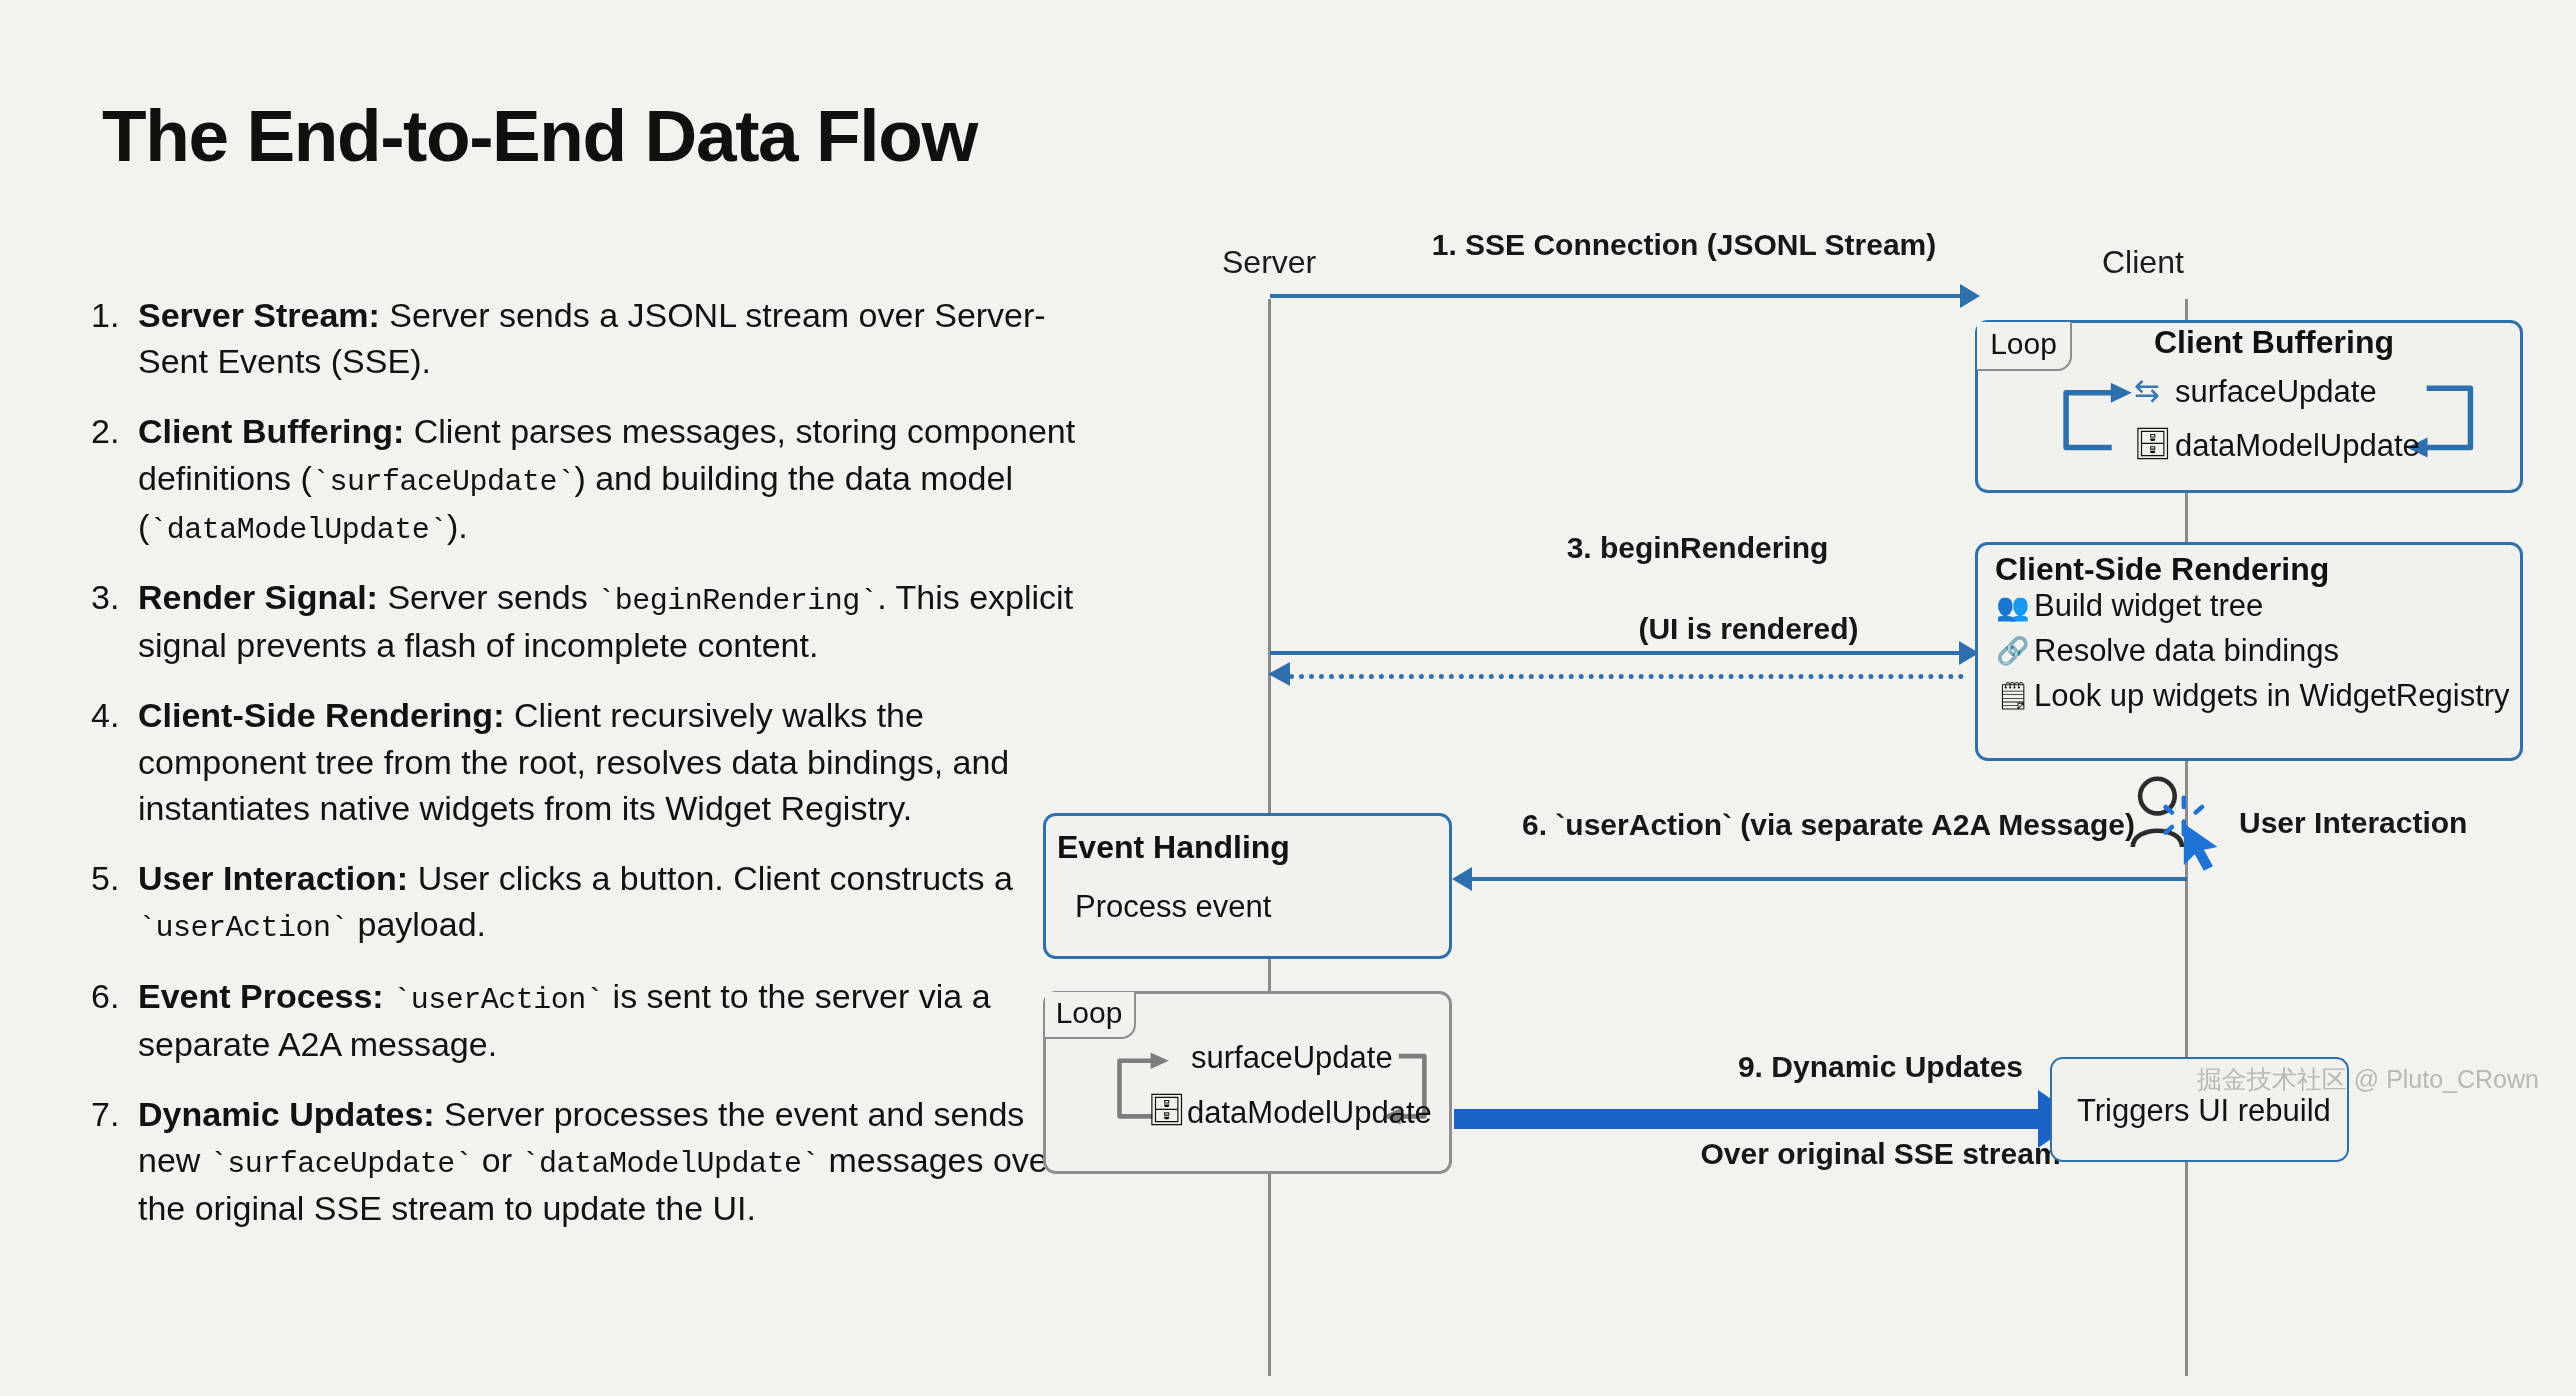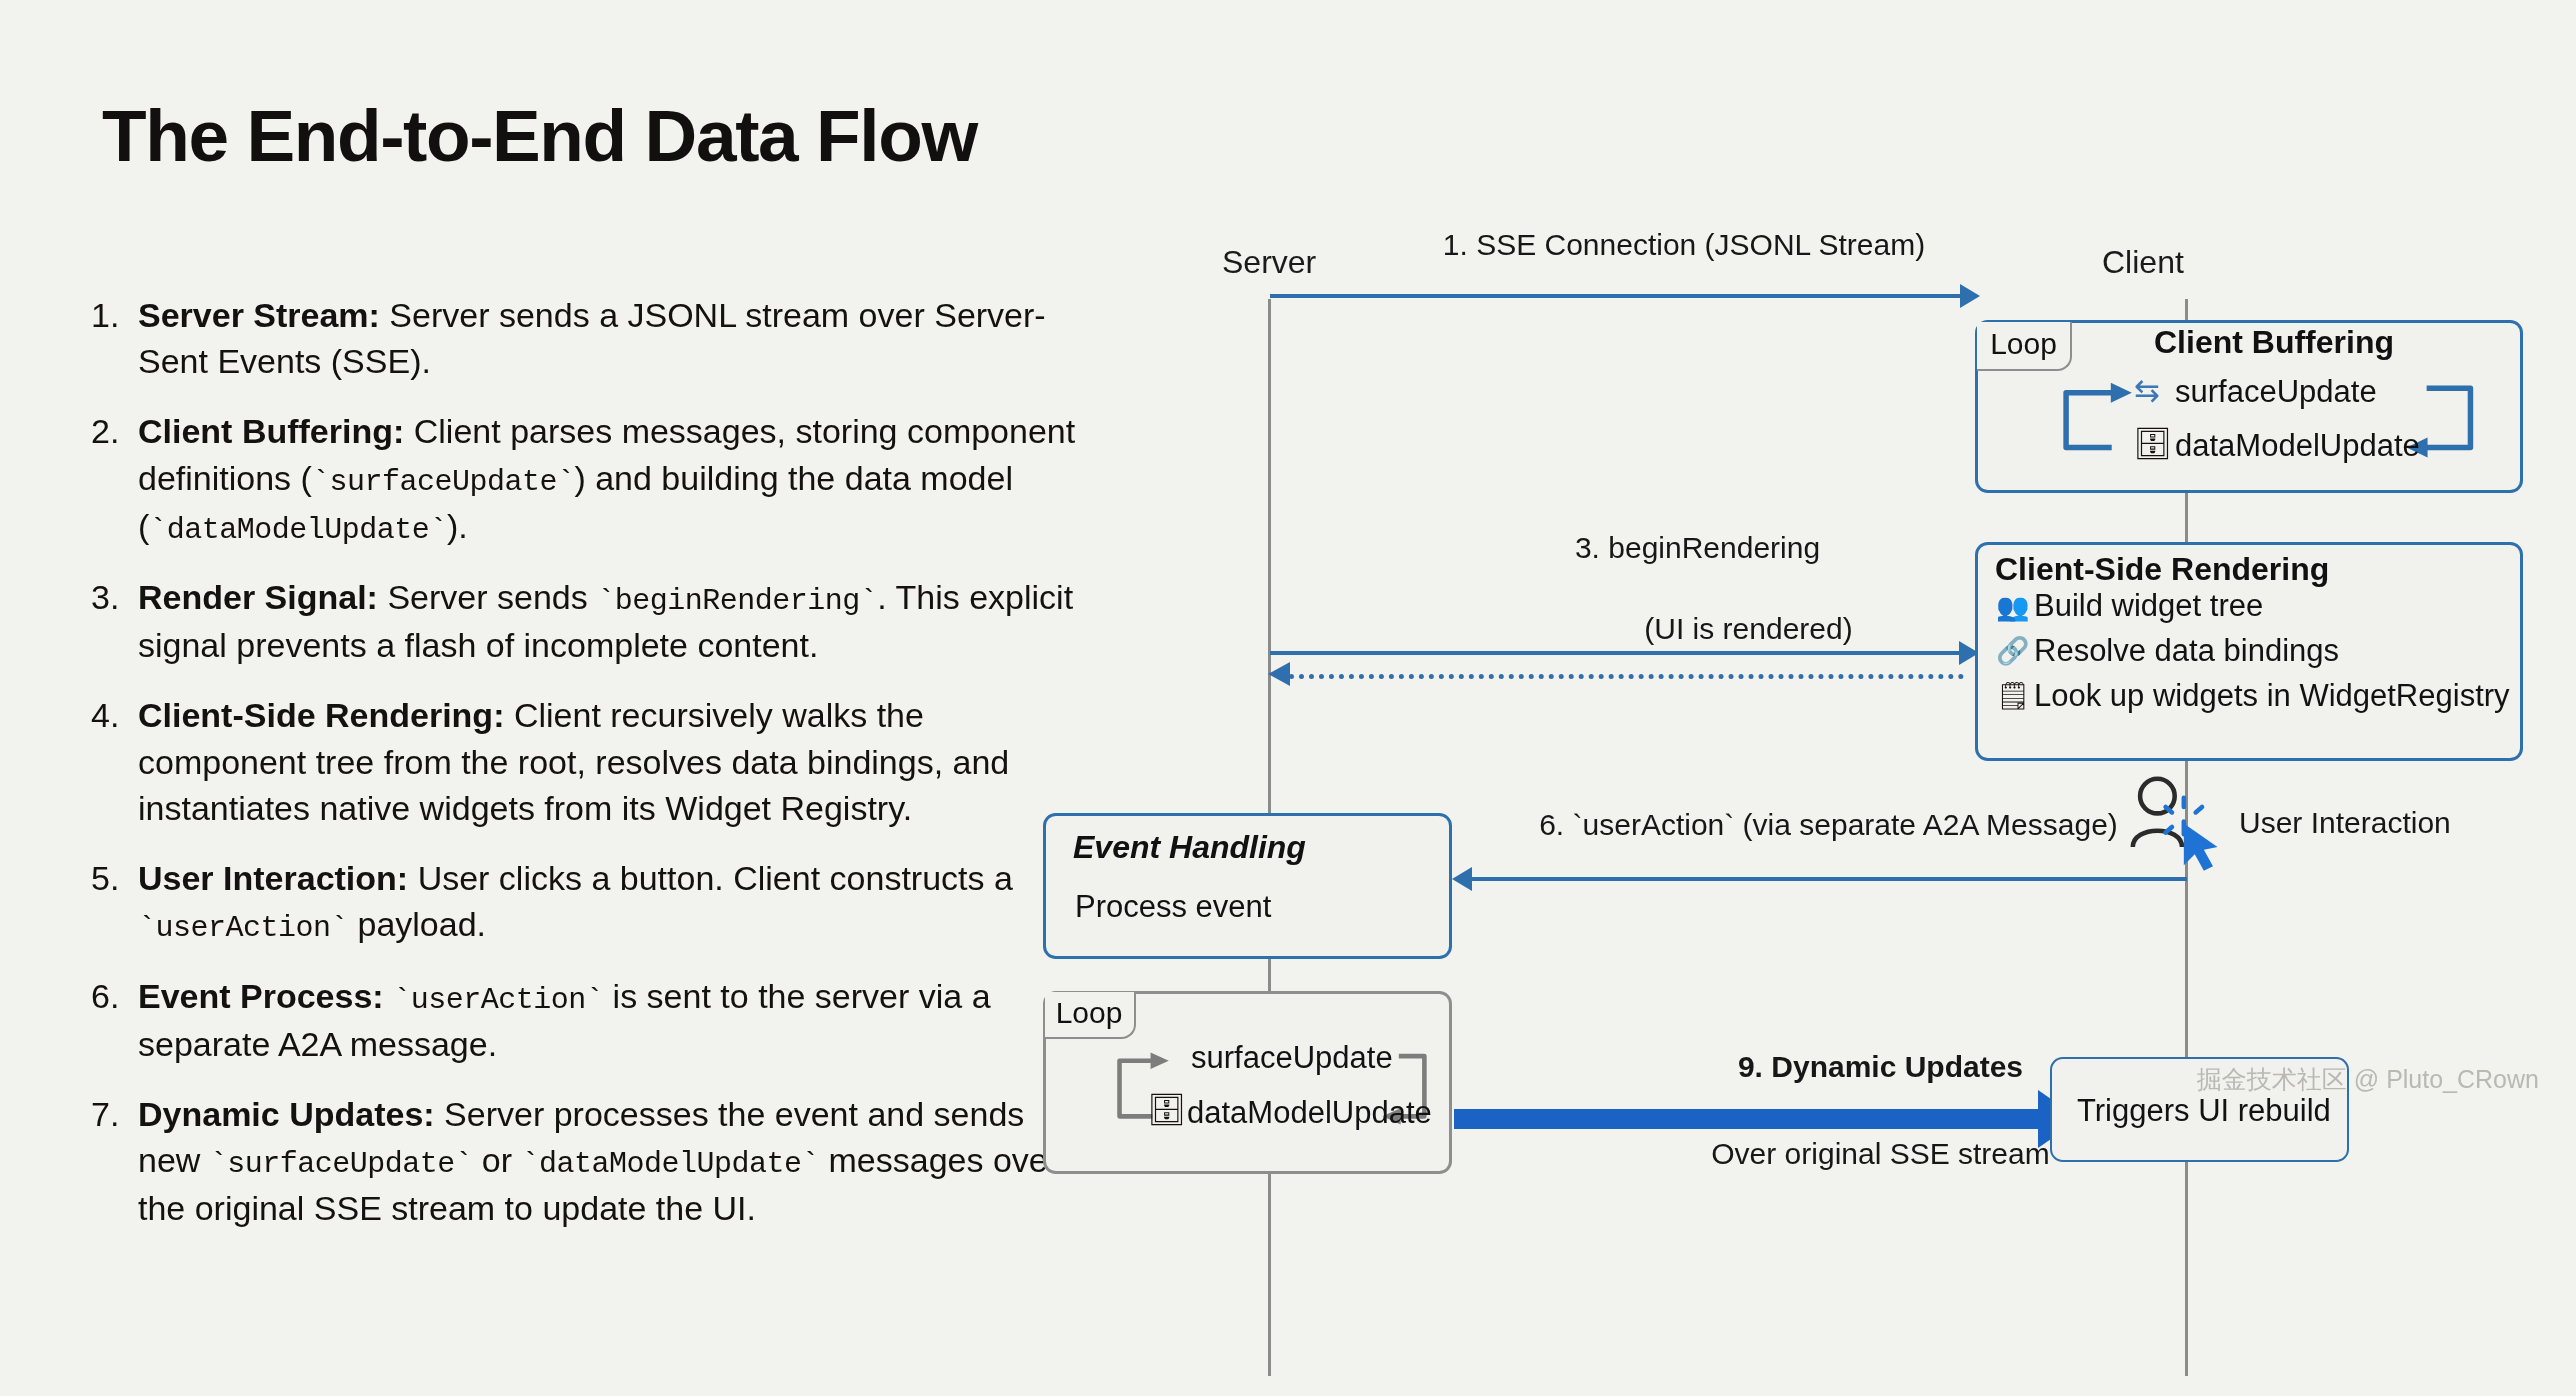--- a/index.html
+++ b/index.html
@@ -49,20 +49,21 @@
   .lifeline-label{
     position:absolute;font-size:32px;color:#1b1b1b;white-space:nowrap;
   }
   .lifeline{
     position:absolute;width:2.7px;background:#8b8b8b;
   }
 
   .arrow-label{
     position:absolute;font-size:30px;color:#171717;white-space:nowrap;
     text-align:center;
+    font-weight:bold;
   }
   .arrow-label.bold{font-weight:bold;}
 
   
   .arrow-line{
     position:absolute;height:0;
     border-top:4.6px solid #2e6fad;
   }
   .arrow-head-r{
     position:absolute;width:0;height:0;
@@ -240,21 +241,21 @@
         <line x1="49" y1="40" x2="42" y2="34"></line>
         <line x1="75" y1="40" x2="82" y2="34"></line>
         <line x1="49" y1="56" x2="42" y2="62"></line>
         <line x1="62" y1="50" x2="62" y2="64"></line>
       </g>
       <polygon points="62,52 62,98 74,86 84,104 94,99 84,81 99,78" fill="#1f73d4"></polygon>
     </svg>
     <div class="arrow-label" style="left: 1189px; top: 561px; width: auto; text-align: left; margin-top: 12px;">User Interaction</div>
 
     <div class="box" style="left: -7.3px; top: 580px; width: 409px; height: 146px;"></div>
-    <div class="box-title" style="left: 23px; top: 596px; font-style: italic;">Event Handling</div>
+    <div class="box-title" style="left: 7px; top: 596px;">Event Handling</div>
     <div class="box-line" style="left: 25px; top: 656px;">Process event</div>
 
     <div class="arrow-label" style="left: 427px; top: 575px; width: 703px;">6. `userAction` (via separate A2A Message)</div>
     <div class="arrow-line" style="left: 422px; top: 644px; width: 715px;"></div>
     <div class="arrow-head-l" style="left: 402px; top: 634px;"></div>
 
     <div class="box gray" style="left: -7.3px; top: 758px; width: 409px; height: 183px;"></div>
     <div class="loop-tab" style="left: -5.5px; top: 759px; width: 91px; height: 47px;">Loop</div>
 
     <svg class="svg-layer" style="top: 301px;" viewBox="0 0 1620 1250" width="1479" height="1141">

